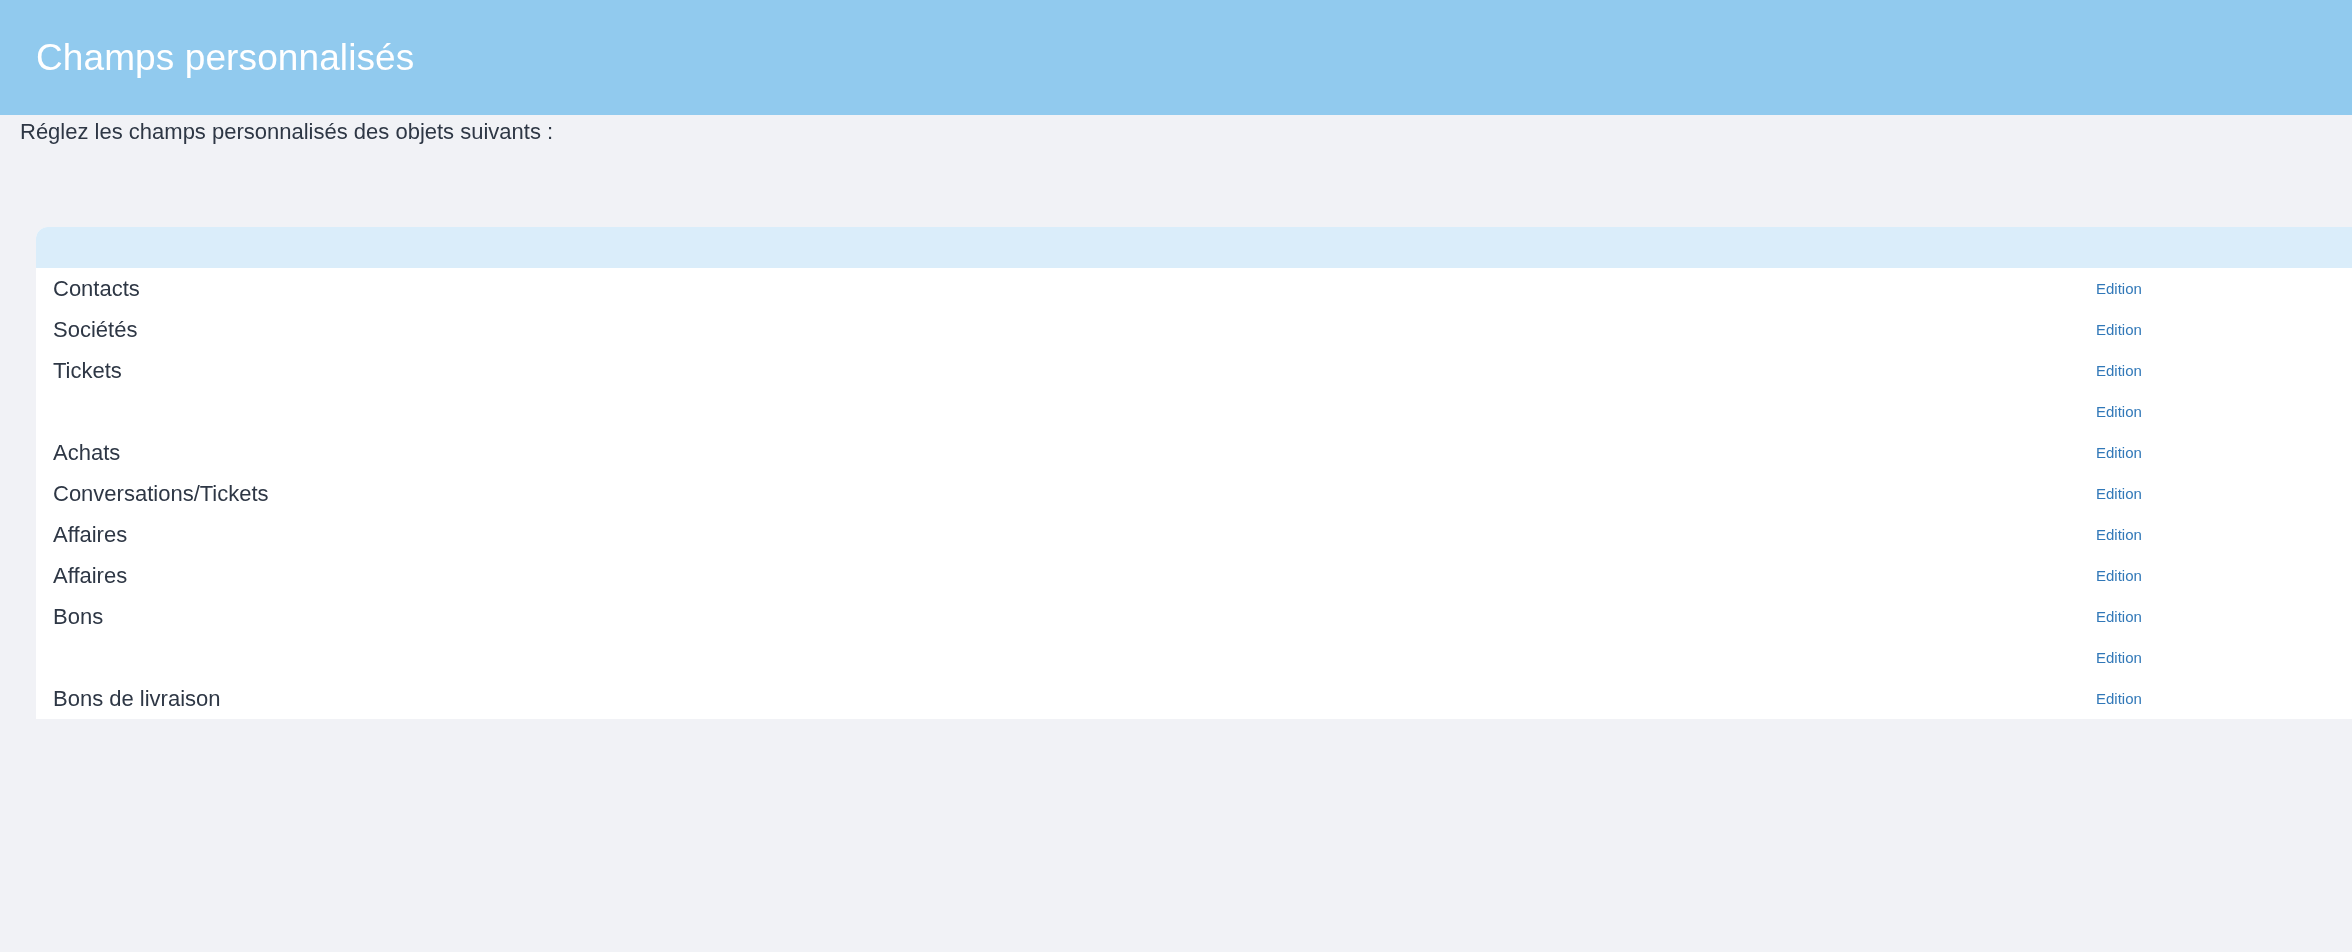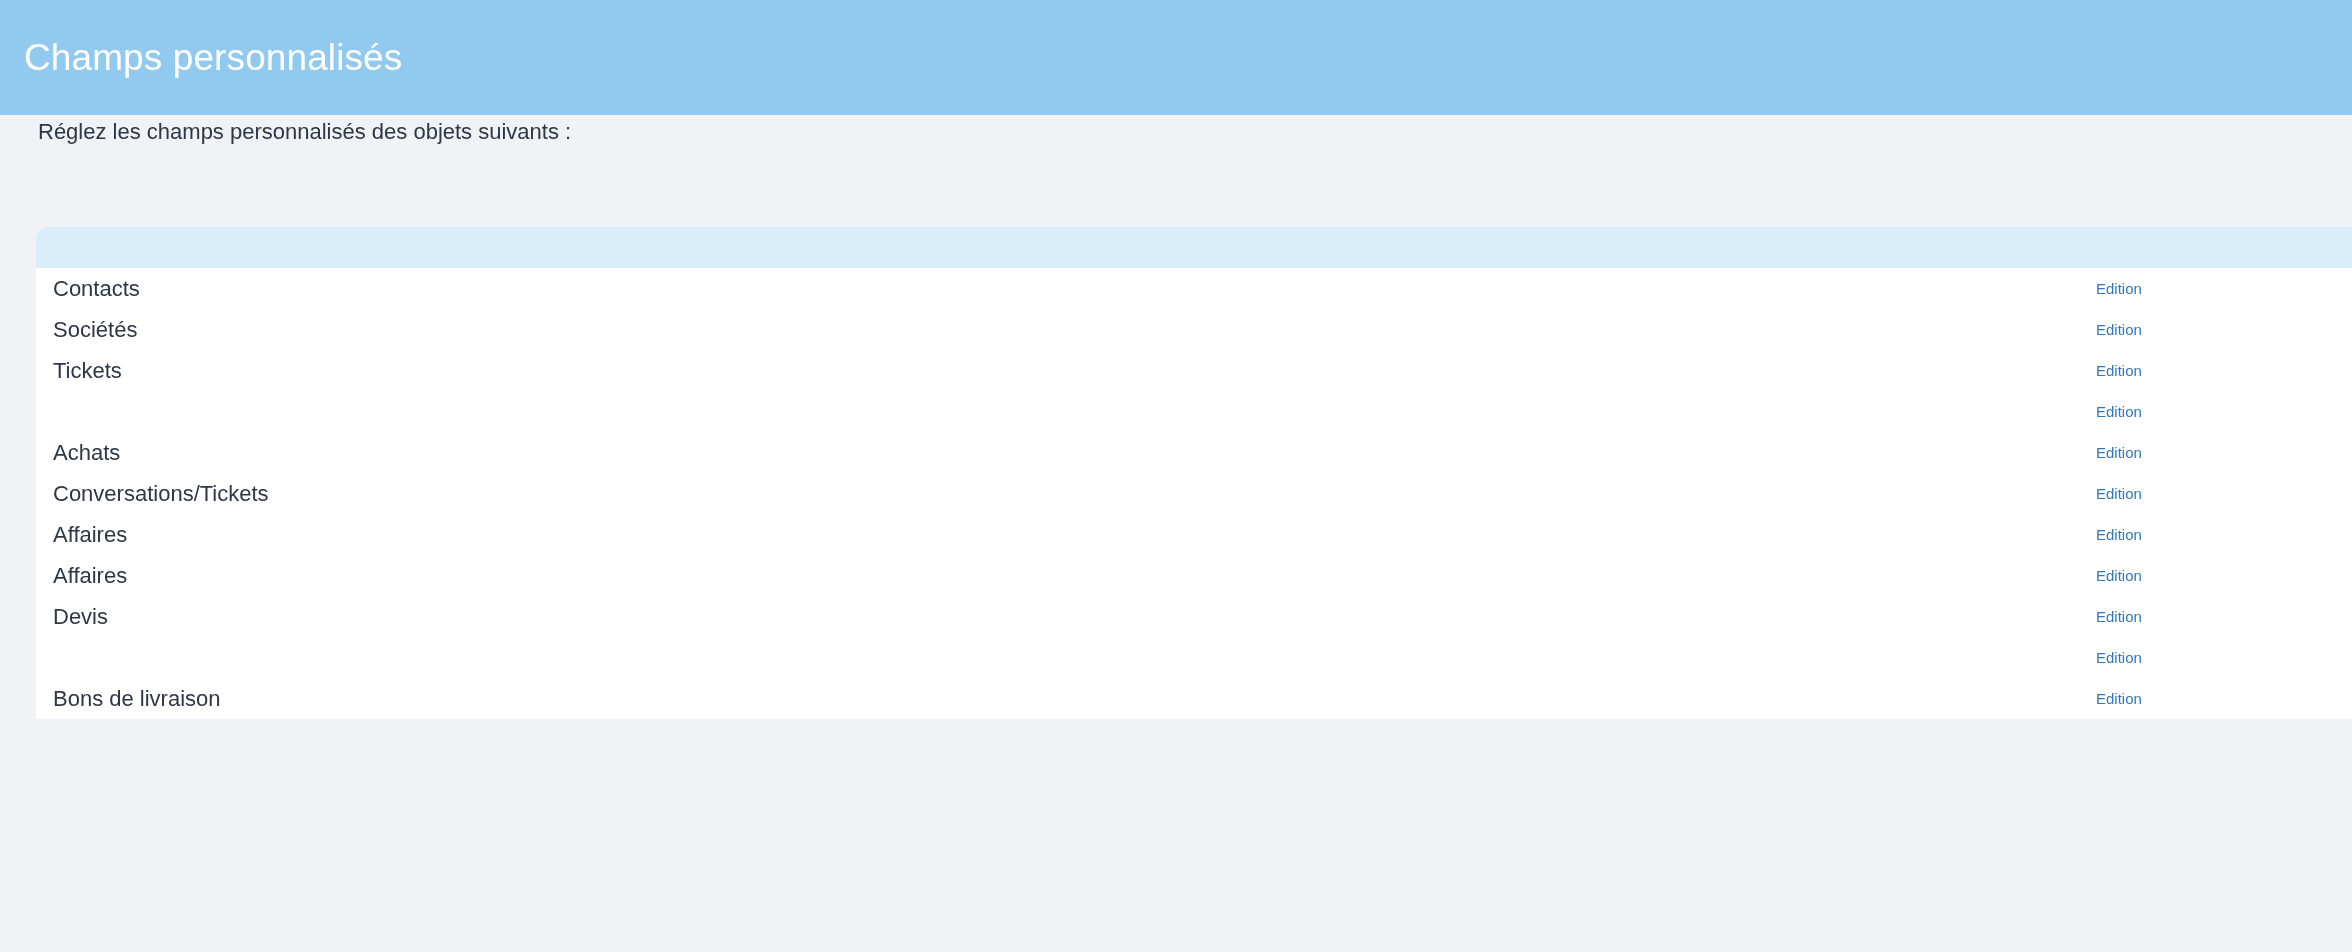--- a/index.html
+++ b/index.html
@@ -17,21 +17,21 @@
   }
 
   
   .page-header {
     width: 100%;
     height: 115px;
     background: #91caee;
     box-sizing: border-box;
     display: flex;
     align-items: center;
-    padding-left: 24px;
+    padding-left: 36px;
   }
   .page-header-title {
     color: #ffffff;
     font-size: 37px;
     font-weight: 400;
     letter-spacing: 0.1px;
     line-height: 1;
     white-space: nowrap;
   }
 
@@ -39,21 +39,21 @@
   .page-body {
     position: relative;
     width: 100%;
     height: 837px;
     background: #f1f2f6;
     box-sizing: border-box;
   }
 
   .intro-text {
     position: absolute;
-    left: 38px;
+    left: 20px;
     top: 0px;
     font-size: 22px;
     color: #2e3745;
     line-height: 34px;
     white-space: nowrap;
   }
 
   
   .card {
     position: absolute;
@@ -143,21 +143,21 @@
         </div>
         <div class="object-row">
           <span class="object-row-label">Affaires</span>
           <a class="object-row-action" href="#">Edition</a>
         </div>
         <div class="object-row">
           <span class="object-row-label">Affaires</span>
           <a class="object-row-action" href="#">Edition</a>
         </div>
         <div class="object-row">
-          <span class="object-row-label">Devis</span>
+          <span class="object-row-label">Bons</span>
           <a class="object-row-action" href="#">Edition</a>
         </div>
         <div class="object-row">
           <a class="object-row-action" href="#">Edition</a>
         </div>
         <div class="object-row">
           <span class="object-row-label">Bons de livraison</span>
           <a class="object-row-action" href="#">Edition</a>
         </div>
       </div>

